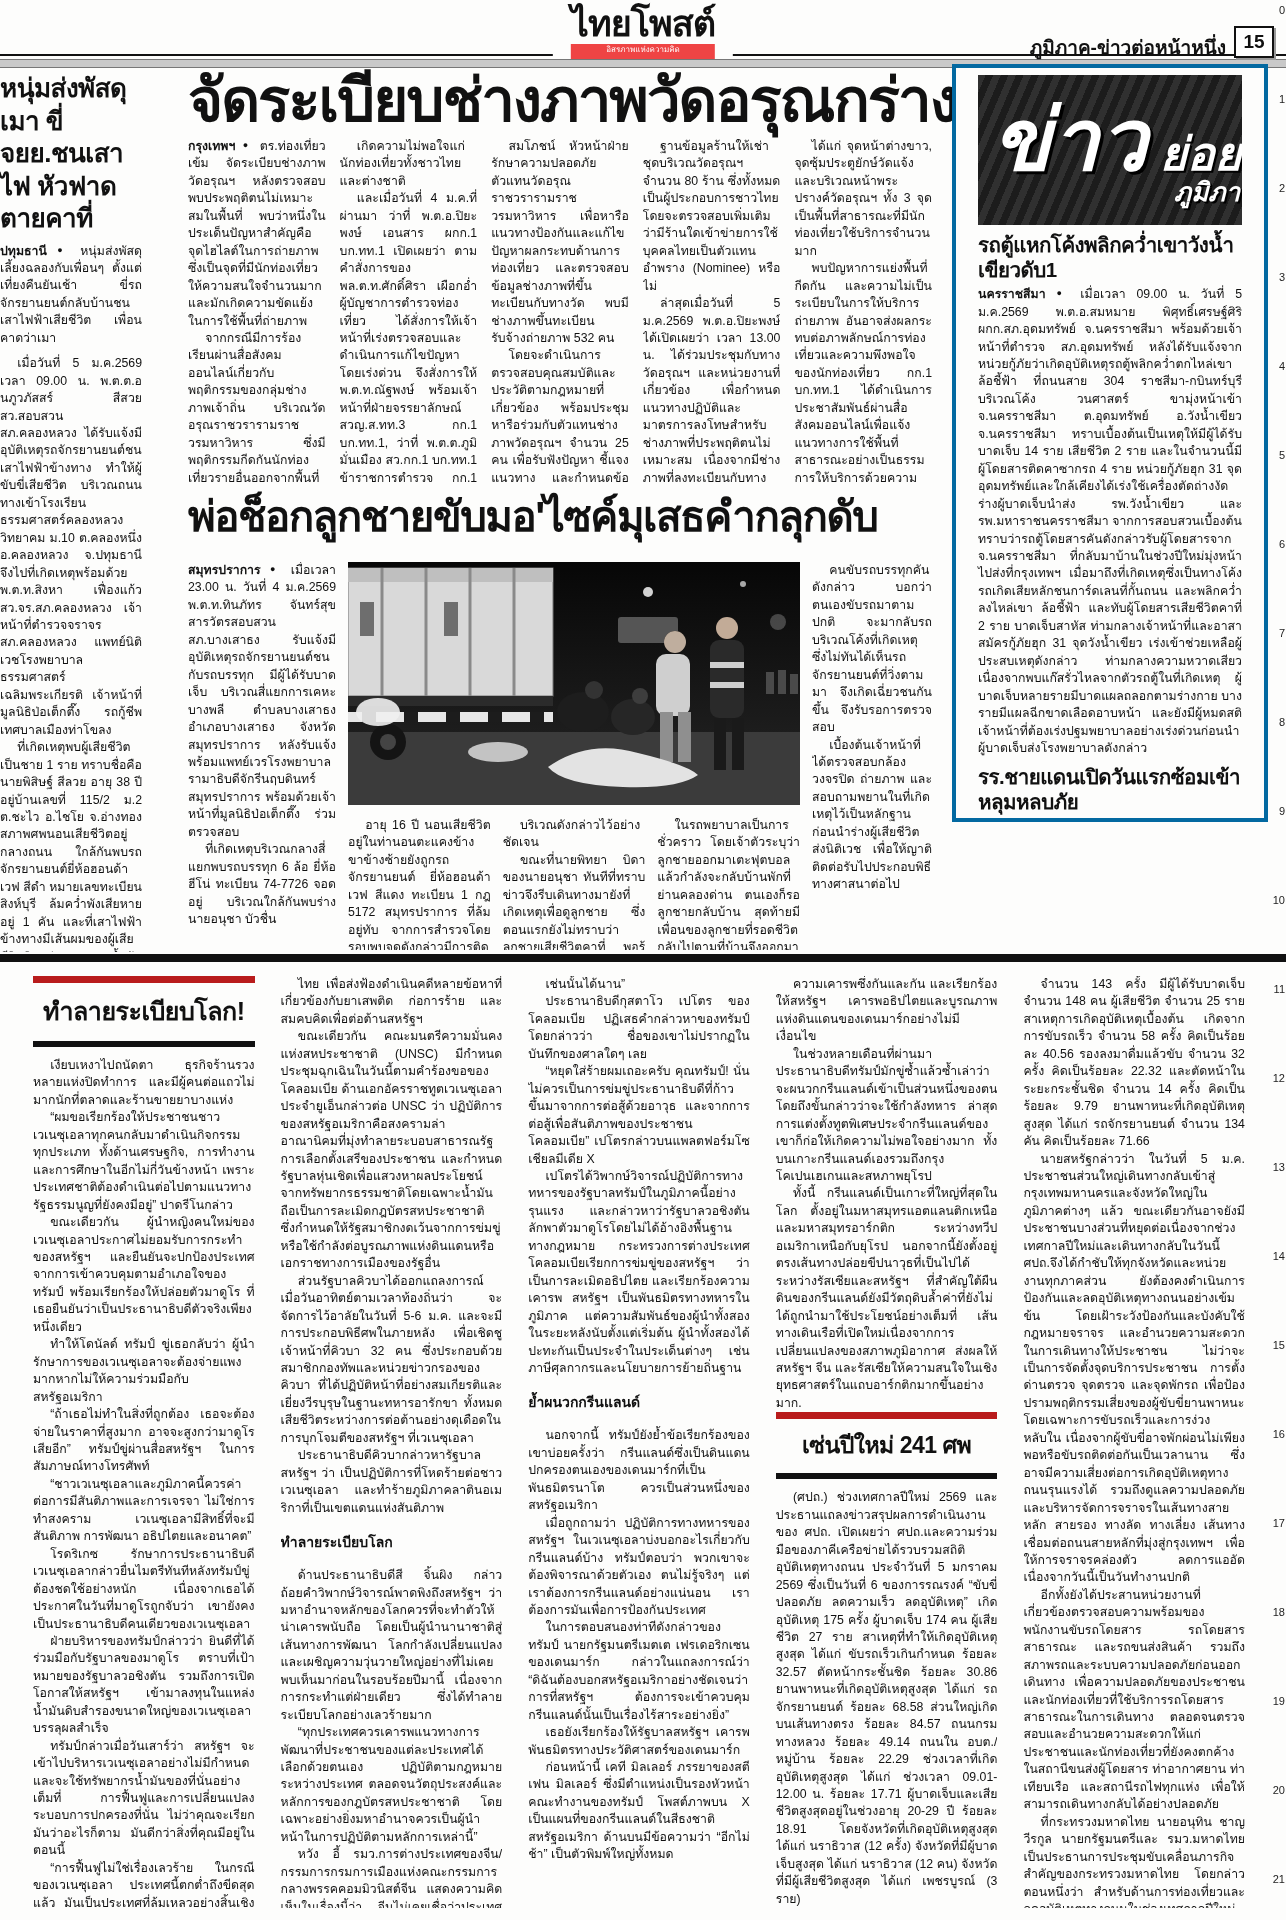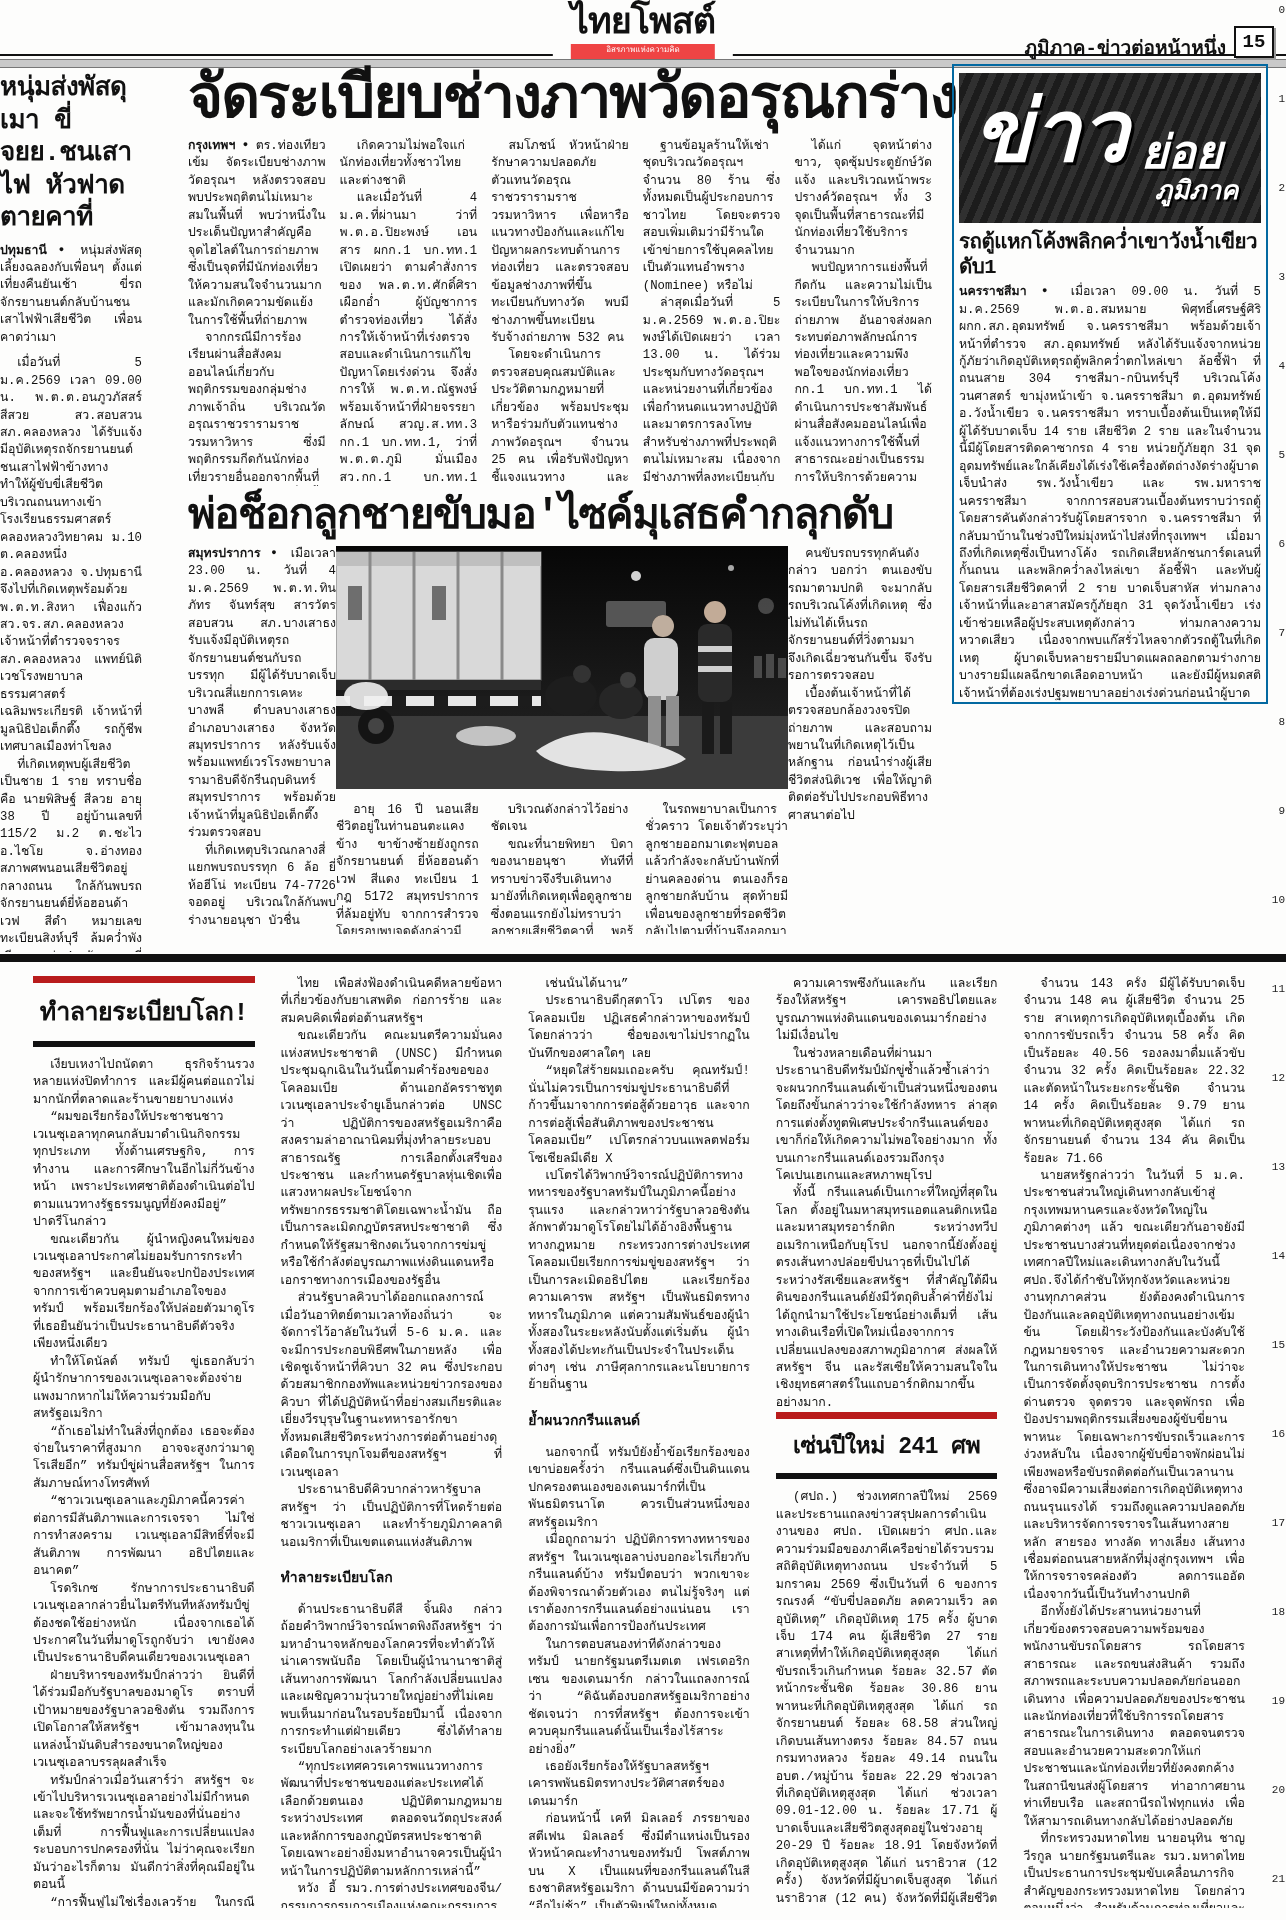--- a/index.html
+++ b/index.html
@@ -1,17 +1,17 @@
 <!DOCTYPE html>
 <html><head>
 <meta charset="utf-8">
 <style>
   html,body{margin:0;padding:0;background:#e9e9e9;}
   .page{position:relative;width:1286px;height:1920px;background:#fdfdfc;color:#111;
-        font-family:Liberation Mono, monospace;overflow:hidden;margin:0 auto;}
+        font-family:Liberation Sans, sans-serif;overflow:hidden;margin:0 auto;}
   
   .header{position:absolute;left:0;top:6px;width:1286px;height:62px;}
   .rule-thin{position:absolute;left:0;top:48px;width:1286px;height:2px;background:#111;}
   .rule-gray{position:absolute;left:0;top:53px;width:1286px;height:7px;background:#c9c9c9;border-top:1px solid #777;border-bottom:1px solid #777;}
   .masthead{position:absolute;left:50%;transform:translateX(-50%);top:0px;background:#fdfdfc;padding:0 18px;text-align:center;z-index:2;}
   .masthead .name{font-weight:900;font-size:36px;line-height:36px;letter-spacing:-1px;}
   .masthead .tagbar{margin-top:2px;background:#ef4444;color:#fff;font-size:8px;line-height:11px;height:15px;}
   .section-label{position:absolute;right:60px;top:26px;font-weight:bold;font-size:19px;}
   .pageno{position:absolute;right:12px;top:20px;width:36px;height:28px;border:2px solid #111;
           box-shadow:2px 2px 0 #999;font-weight:bold;font-size:19px;text-align:center;line-height:28px;background:#fff;}
@@ -26,30 +26,30 @@
   .subhead{font-weight:bold;text-indent:0 !important;font-size:14px;}
   
   .left-rail{position:absolute;left:0;top:72px;width:142px;height:880px;overflow:hidden;}
   .left-rail .hl{font-weight:900;font-size:26px;line-height:1.25;letter-spacing:-.5px;}
   .left-rail .body-text{margin-top:8px;}
   .main-area{position:absolute;left:188px;top:70px;width:744px;height:882px;}
   .main-hl{font-weight:900;font-size:60px;line-height:62px;letter-spacing:-2px;white-space:nowrap;}
   .story-cols{display:flex;gap:14px;height:348px;overflow:hidden;margin-top:6px;}
   .story-cols>div{flex:1;overflow:hidden;}
   .truck-hl{font-weight:900;font-size:42px;line-height:50px;letter-spacing:-1.5px;margin-top:6px;white-space:nowrap;}
-  .truck-area{display:flex;gap:0;margin-top:4px;height:388px;overflow:hidden;}
+  .truck-area{display:flex;gap:12px;margin-top:20px;height:388px;overflow:hidden;}
   .truck-left{width:148px;flex:none;overflow:hidden;}
   .truck-center{width:452px;flex:none;}
   .truck-right{flex:1;overflow:hidden;}
   .photo{width:452px;height:243px;background:#0c0c0c;}
   .caption-cols{display:flex;gap:12px;margin-top:8px;height:134px;overflow:hidden;}
   .caption-cols>div{flex:1;overflow:hidden;}
   
-  .briefs{position:absolute;left:952px;top:64px;width:316px;height:640px;border:2px solid #0369a1;
-          padding:7px 5px;box-sizing:border-box;overflow:hidden;}
+  .briefs{position:absolute;left:952px;top:64px;width:316px;height:758px;border:4px solid #0369a1;
+          padding:7px 22px;box-sizing:border-box;overflow:hidden;}
   .briefs-banner{height:150px;background:
       repeating-linear-gradient(113deg,#303030 0 7px,#1c1c1c 7px 14px),#222;
       position:relative;color:#fff;overflow:hidden;}
   .briefs-banner .w1{position:absolute;left:14px;top:22px;font-size:86px;font-weight:900;font-style:italic;line-height:86px;text-shadow:3px 3px 0 #000;}
   .briefs-banner .w2{position:absolute;left:182px;top:42px;font-size:46px;font-weight:900;font-style:italic;text-shadow:2px 2px 0 #000;}
   .briefs-banner .w3{position:absolute;left:196px;top:96px;font-size:26px;font-weight:900;font-style:italic;text-shadow:2px 2px 0 #000;}
   .brief-hl{font-weight:900;font-size:20.5px;line-height:1.2;margin:8px 0 4px 0;letter-spacing:-.5px;}
   
   .divider{position:absolute;left:0;top:954px;width:1286px;height:8px;background:#111;}
   

